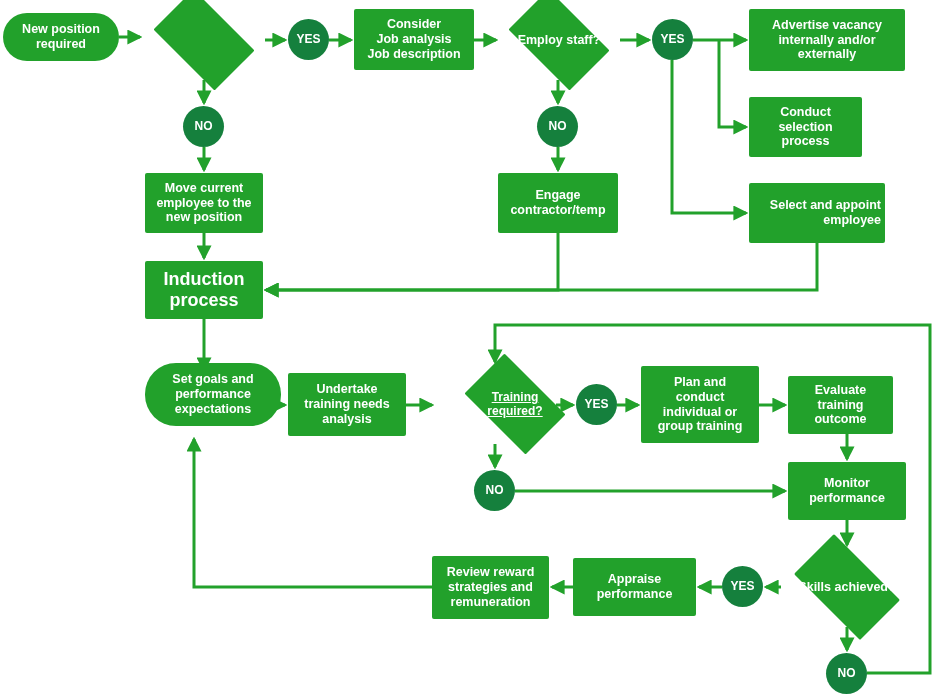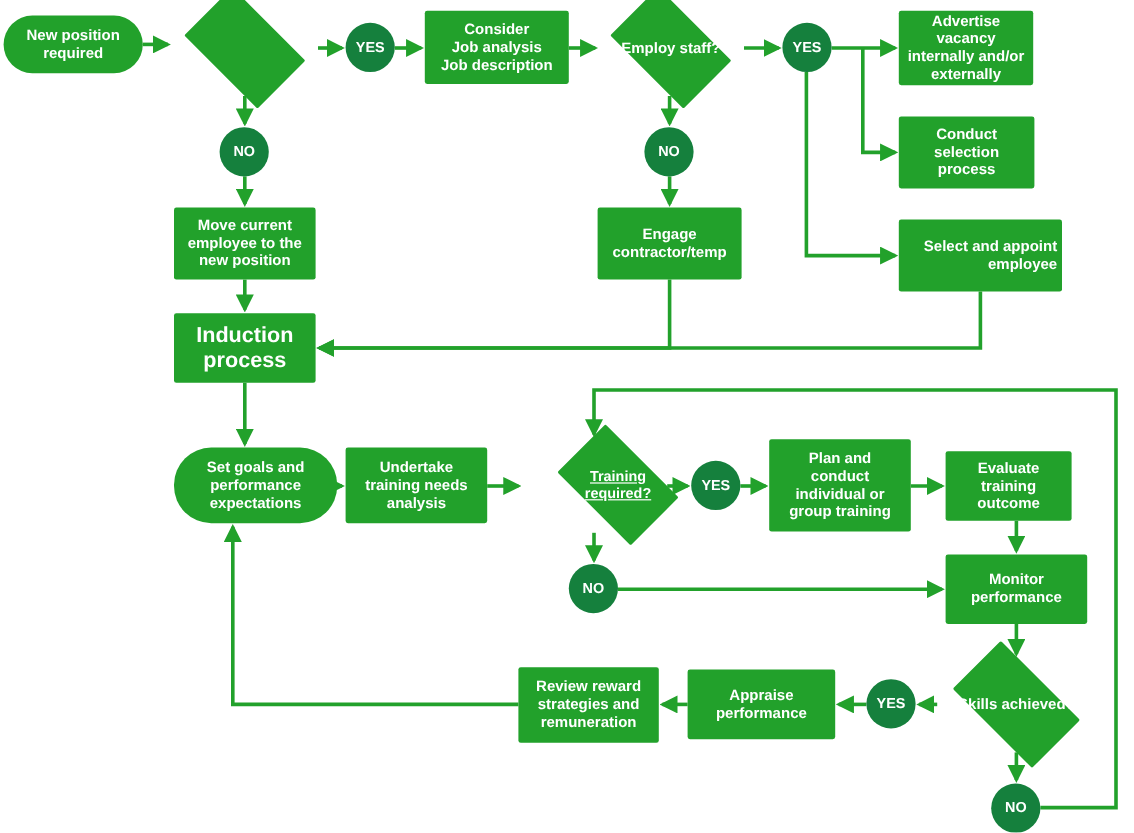--- a/index.html
+++ b/index.html
@@ -132,21 +132,21 @@
 Job analysis
 Job description</span>
       </div>
       <div class="node n-diamond" style="left: 498px; top: 0px; width: 122px; height: 80px; font-size: 12.5px;">
         <div class="dia-shape"></div>
         <span class="lbl">Employ staff?</span>
       </div>
       <div class="node n-circle" style="left: 652px; top: 19px; width: 41px; height: 41px; font-size: 12px;">
         <span class="lbl">YES</span>
       </div>
-      <div class="node n-rect" style="left: 749px; top: 9px; width: 112px; height: 62px; font-size: 12.5px;">
+      <div class="node n-rect" style="left: 749px; top: 9px; width: 156px; height: 62px; font-size: 12.5px;">
         <span class="lbl">Advertise vacancy
 internally and/or
 externally</span>
       </div>
       <div class="node n-rect" style="left: 749px; top: 97px; width: 113px; height: 60px; font-size: 12.5px;">
         <span class="lbl">Conduct selection
 process</span>
       </div>
       <div class="node n-rect" style="left: 749px; top: 183px; width: 136px; height: 60px; font-size: 12.5px; text-align: right;">
         <span class="lbl">Select and appoint
@@ -164,21 +164,21 @@
 new position</span>
       </div>
       <div class="node n-rect" style="left: 498px; top: 173px; width: 120px; height: 60px; font-size: 12.5px;">
         <span class="lbl">Engage
 contractor/temp</span>
       </div>
       <div class="node n-rect" style="left: 145px; top: 261px; width: 118px; height: 58px; font-size: 18px;">
         <span class="lbl">Induction
 process</span>
       </div>
-      <div class="node n-rect" style="left: 145px; top: 373px; width: 136px; height: 63px; font-size: 12.5px; border-radius: 31px;">
+      <div class="node n-rect" style="left: 145px; top: 363px; width: 136px; height: 63px; font-size: 12.5px; border-radius: 31px;">
         <span class="lbl">Set goals and
 performance
 expectations</span>
       </div>
       <div class="node n-rect" style="left: 288px; top: 373px; width: 118px; height: 63px; font-size: 12.5px;">
         <span class="lbl">Undertake
 training needs
 analysis</span>
       </div>
       <div class="node n-diamond" style="left: 454px; top: 364px; width: 122px; height: 80px; font-size: 12px; text-decoration: underline;">

